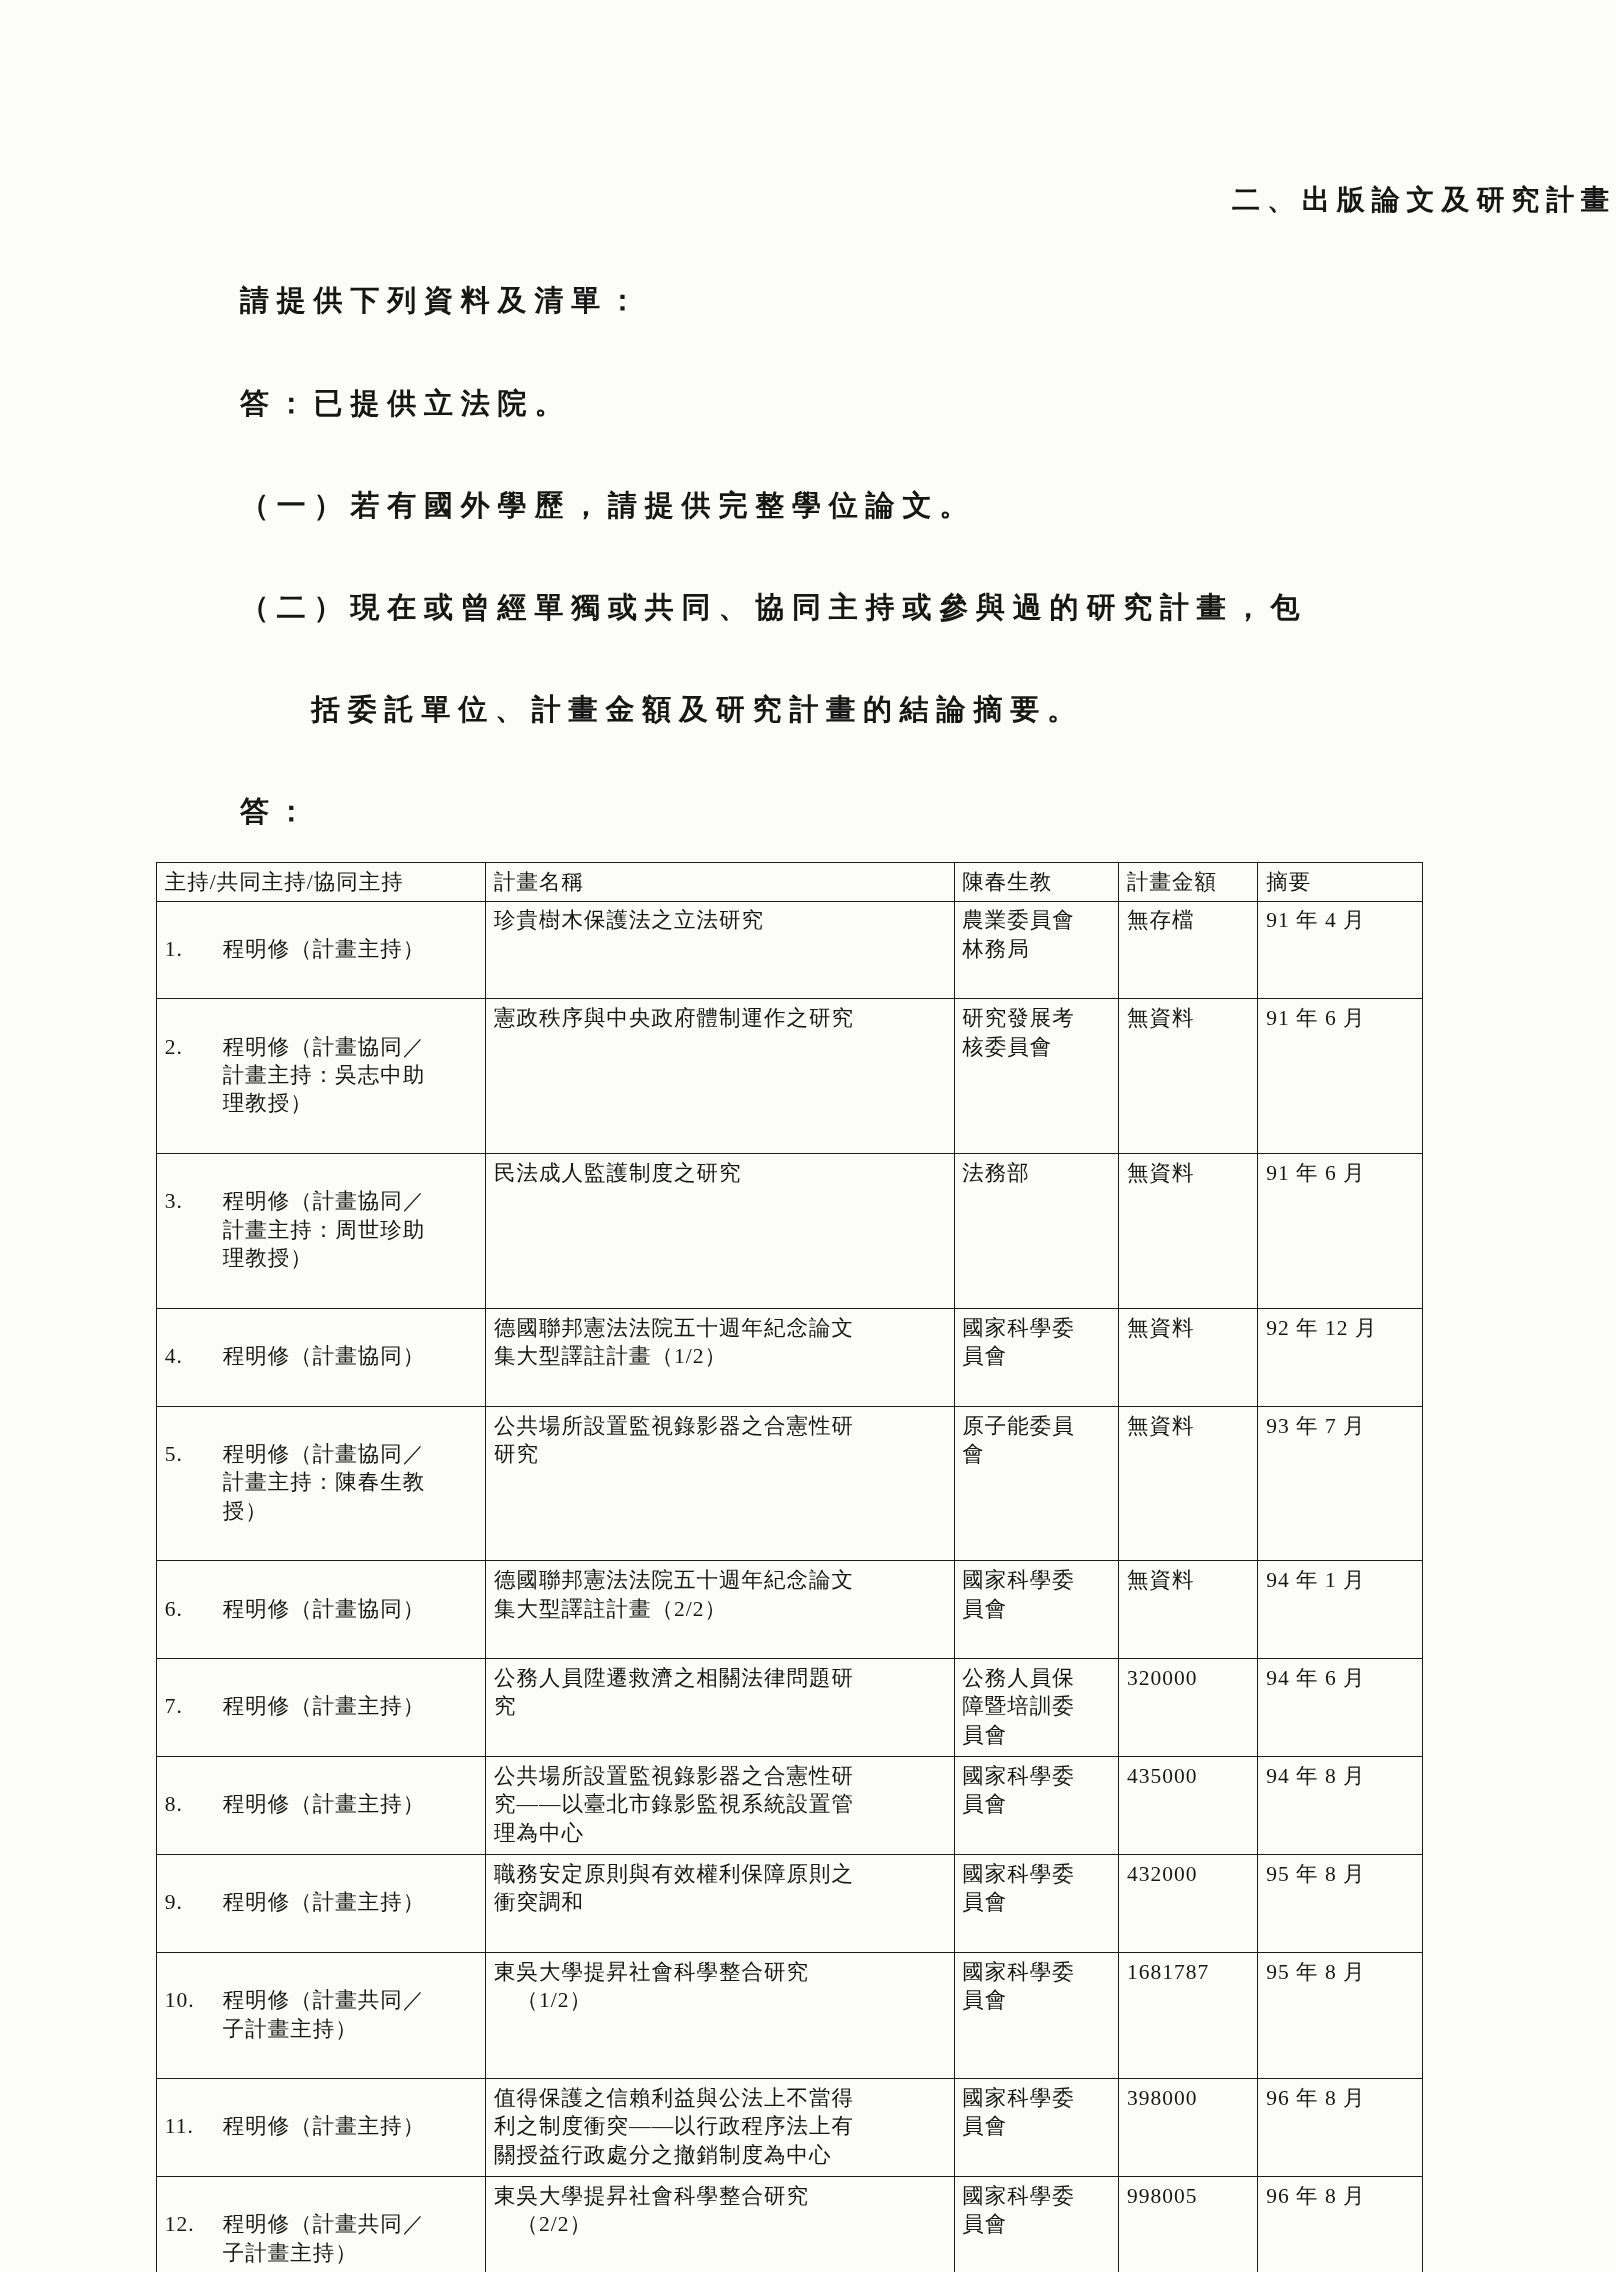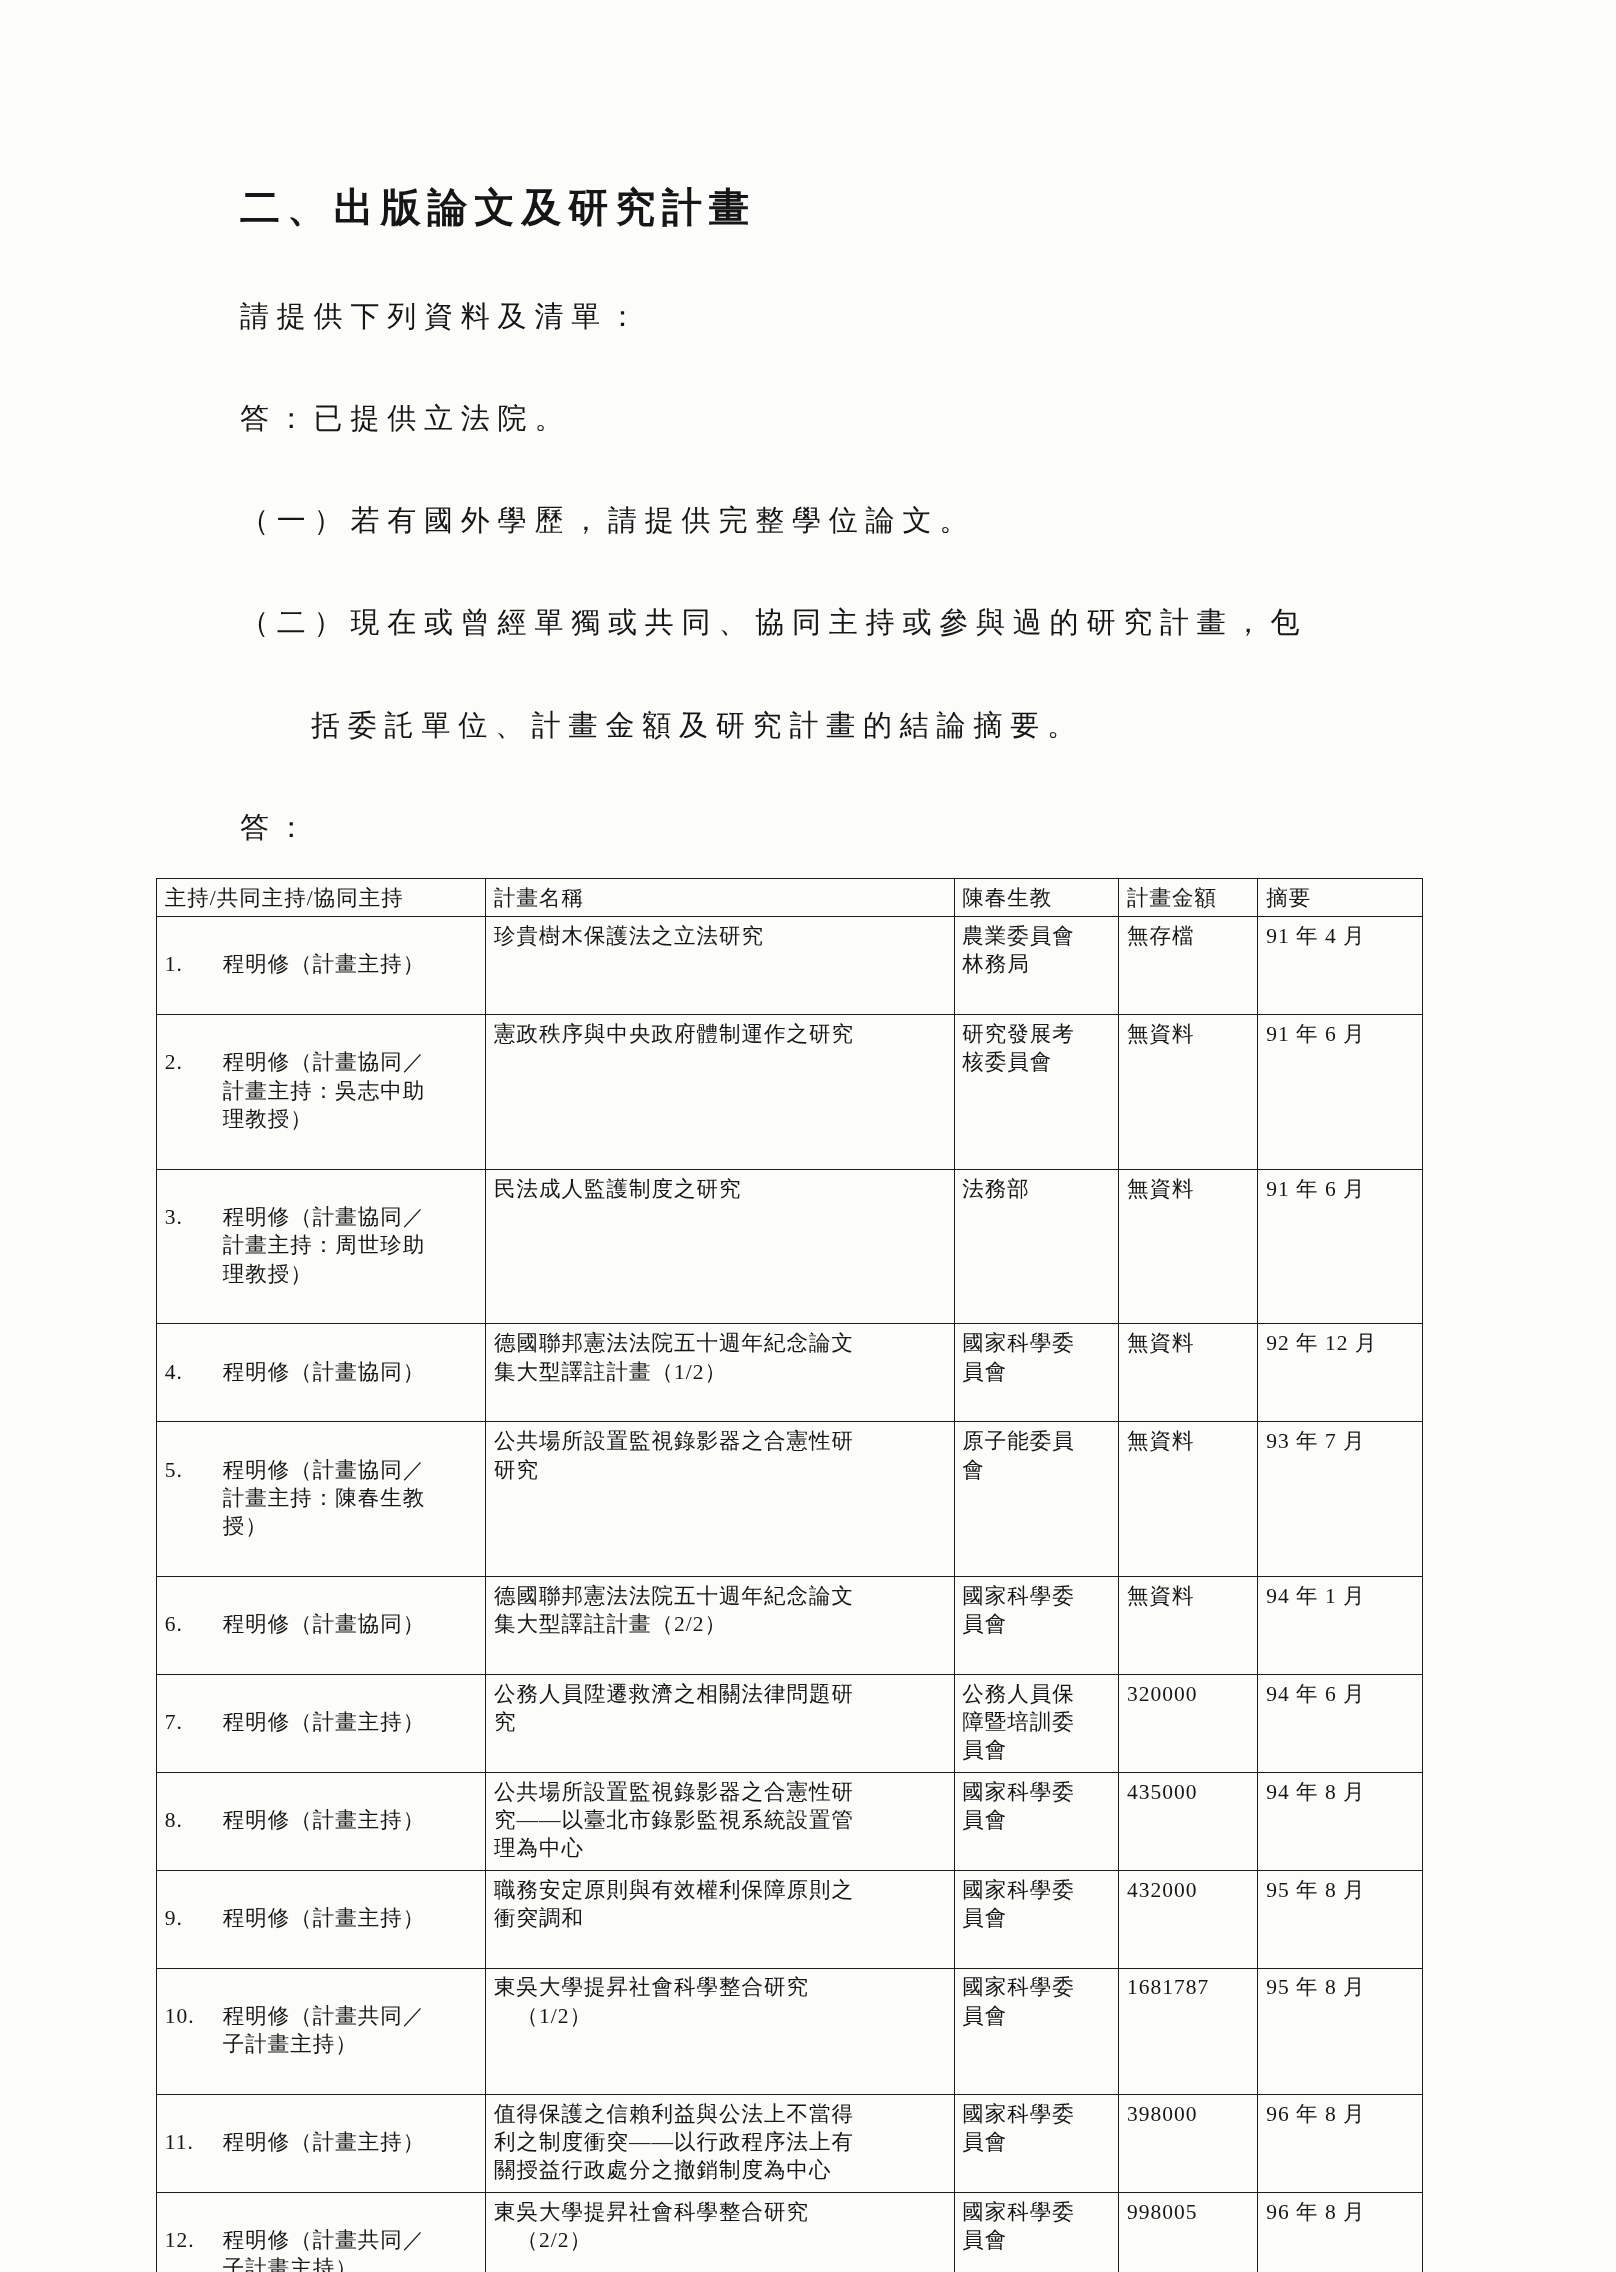--- a/index.html
+++ b/index.html
@@ -13,31 +13,33 @@
     width: 1616px;
     height: 2273px;
     background: #fcfcfa;
     overflow: hidden;
   }
   .content {
     padding-top: 182px;
   }
   .heading {
     margin-left: 240px;
-    font-size: 40px;
+    font-size: 28px;
     font-weight: bold;
     letter-spacing: 6.9px;
     line-height: 1.3;
+    text-align: right;
   }
   .para {
     margin-left: 240px;
     margin-top: 63px;
     font-size: 29px;
     letter-spacing: 7.8px;
     line-height: 1.35;
+    font-weight: bold;
   }
   .para.indent2 {
     margin-left: 311px;
   }
   .table-wrap {
     margin-left: 156px;
     margin-top: 31px;
     width: 1267px;
   }
   table {

